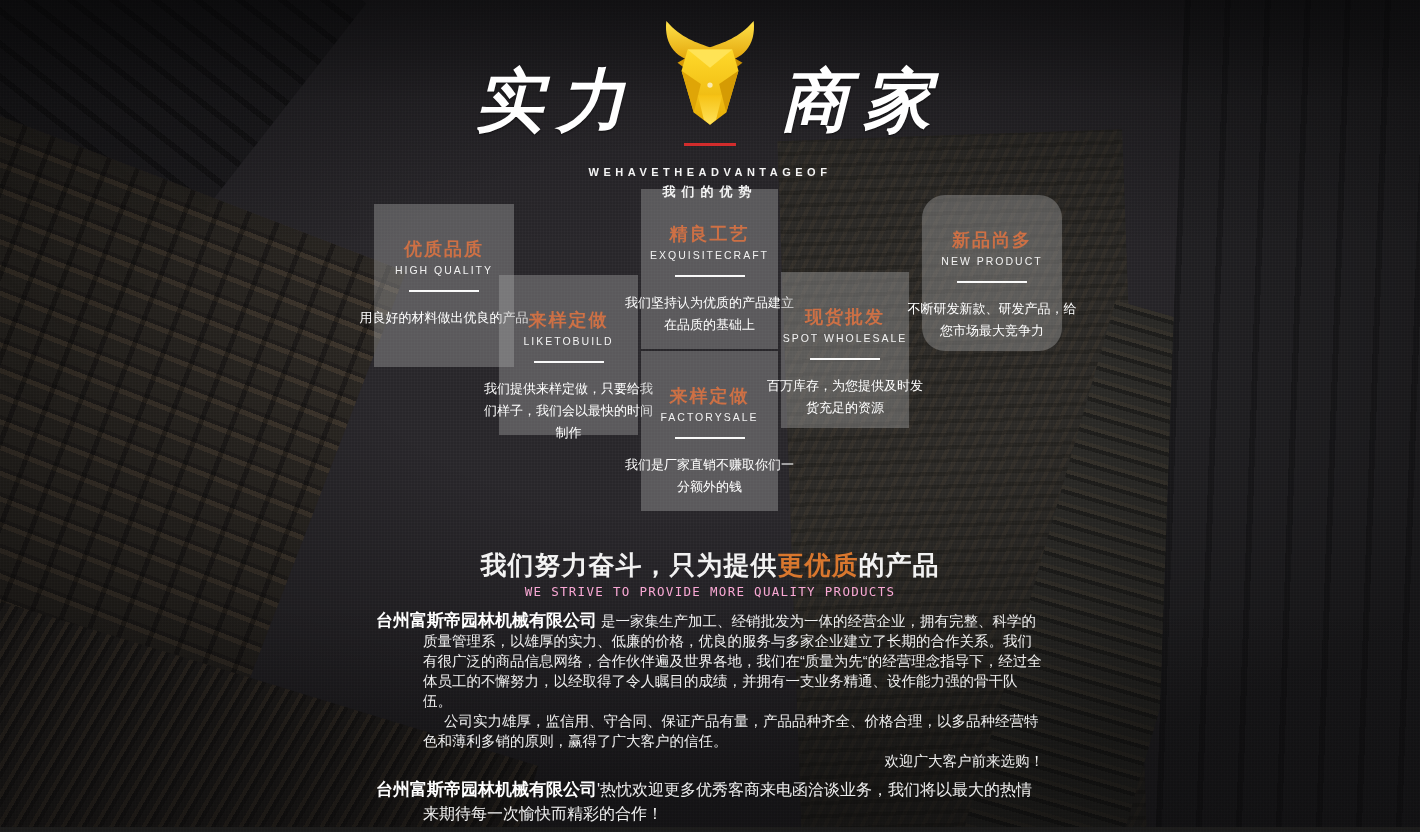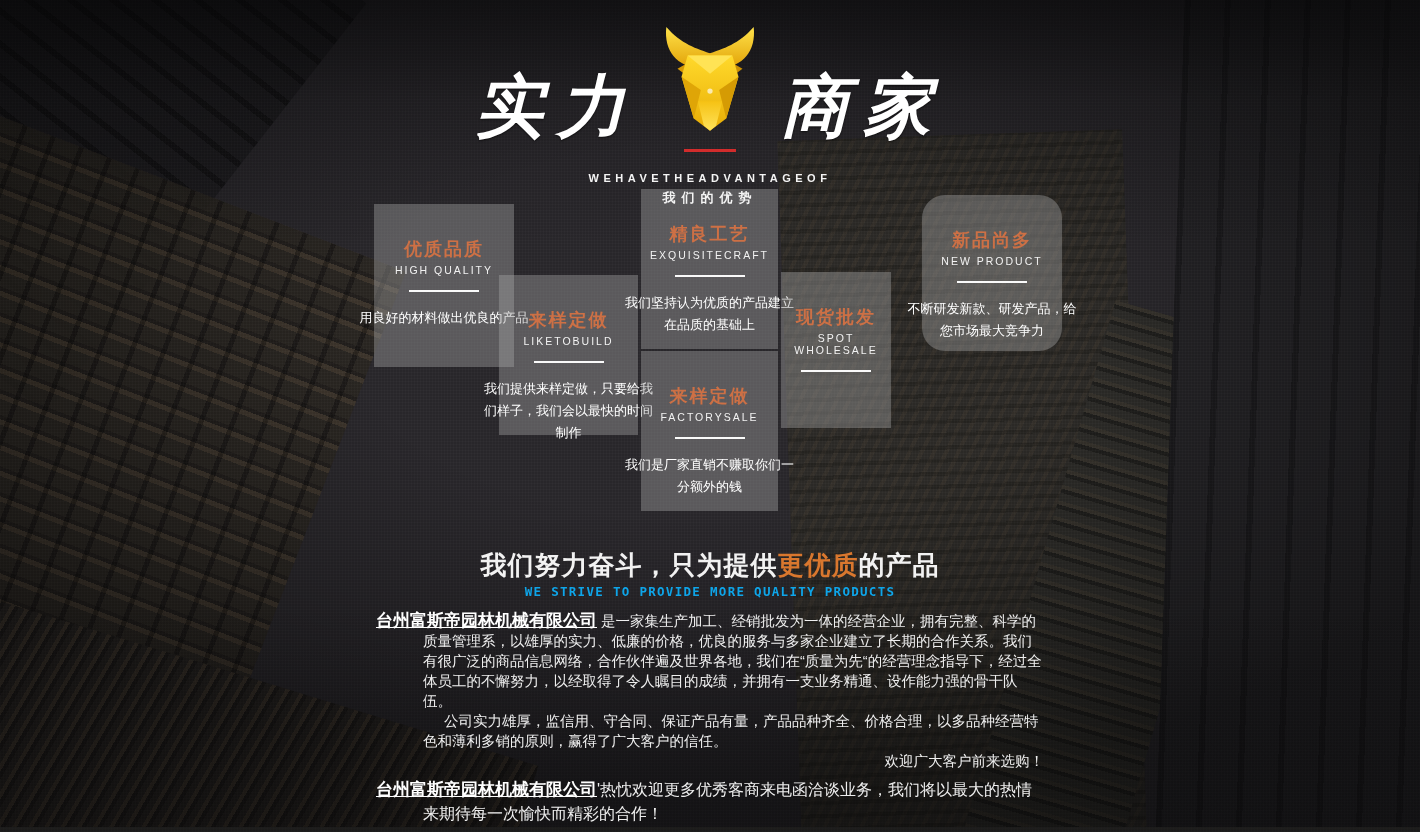--- a/index.html
+++ b/index.html
@@ -37,54 +37,54 @@
   #texture{position:absolute;inset:0;
     background-image:
       repeating-linear-gradient(0deg, rgba(255,255,255,.018) 0 1px, transparent 1px 3px),
       repeating-linear-gradient(90deg, rgba(255,255,255,.018) 0 1px, transparent 1px 3px);}
   #vignette{position:absolute;inset:0;
     background:
       linear-gradient(180deg, rgba(5,5,6,.55) 0%, rgba(5,5,6,.15) 12%, rgba(5,5,6,0) 30%, rgba(5,5,6,0) 72%, rgba(5,5,6,.25) 100%),
       radial-gradient(ellipse 62% 55% at 50% 40%, rgba(0,0,0,0) 40%, rgba(0,0,0,.40) 100%);}
   
   #header{position:absolute;top:0;left:0;right:0;text-align:center;z-index:5;}
-  #logo-row{display:flex;justify-content:center;align-items:flex-end;height:134px;padding-top:12px;}
+  #logo-row{display:flex;justify-content:center;align-items:flex-end;height:134px;padding-top:6px;}
   .brand-cn{
     font-family:"DejaVu Serif", serif; font-weight:700; font-style:italic;
     font-size:68px; line-height:1; color:#ffffff; letter-spacing:14px;
     margin:0 6px 6px 6px; text-shadow:0 1px 2px rgba(0,0,0,.6);}
   #bull{width:126px;height:124px;flex:0 0 auto;margin:0 2px -2px;}
   #red-line{width:52px;height:3px;margin:3px auto 0;}
   #sub-en{margin-top:20px;font-size:11px;font-weight:700;letter-spacing:4.5px;color:#f4f4f4;}
   #sub-cn{margin-top:5px;font-size:13px;font-weight:700;letter-spacing:6px;color:#f4f4f4;}
   
   .card{position:absolute;z-index:4;background:rgba(168,168,168,.40);text-align:center;color:#fff;}
   .card h3{margin:33px 0 0;font-size:18px;font-weight:700;letter-spacing:2px;}
   .card .sub{margin-top:3px;font-size:10.5px;font-weight:400;letter-spacing:2px;color:#f2f2f2;}
   .card .divider{width:70px;height:2px;background:#fafafa;margin:14px auto 0;}
   .card p{margin:15px -18px 0;font-size:13px;line-height:1.7;color:#ffffff;}
   #card-0{left:374px;top:204px;width:140px;height:163px;}
   #card-1{left:499px;top:275px;width:139px;height:160px;}
   #card-2{left:641px;top:189px;width:137px;height:160px;}
   #card-3{left:641px;top:351px;width:137px;height:160px;}
-  #card-4{left:781px;top:272px;width:110px;height:156px;}
+  #card-4{left:781px;top:272px;width:128px;height:156px;}
   #card-5{left:922px;top:195px;width:140px;height:156px;border-radius:23px;}
   
   #slogan{position:absolute;top:548px;left:0;right:0;text-align:center;z-index:5;
     font-size:26px;letter-spacing:1px;color:#f2f2f2;font-weight:700;}
   #slogan-en{position:absolute;top:584px;left:0;right:0;text-align:center;z-index:5;
-    font-size:12.5px;letter-spacing:1.3px;color:#0ea5e9;font-weight:700;
+    font-size:12.5px;letter-spacing:1.3px;color:#f9a8d4;font-weight:400;
     font-family:"DejaVu Sans Mono", monospace;}
   
   #about{position:absolute;top:611px;left:50%;transform:translateX(-50%);
     width:668px;z-index:5;color:#efefef;font-size:14.5px;line-height:20px;}
   #about p{margin:0;padding-left:47px;}
   .hang{text-indent:-47px;}
   .ind{text-indent:21px;}
-  #about .company{font-size:17px;font-weight:700;color:#ffffff;text-decoration:underline;}
+  #about .company{font-size:17px;font-weight:700;color:#ffffff;}
   #p3{margin-bottom:7px !important;text-align:right;}
   #p4{font-size:16px;line-height:24px;margin-top:5px !important;}
 </style>
 </head>
 <body>
 
 <div id="stage">
 
   <div>
     <div class="tower" id="t-left2"></div>
@@ -155,20 +155,21 @@
   <div class="card" id="card-3">
     <h3 style="color:#cd7045">来样定做</h3>
     <div class="sub">FACTORYSALE</div>
     <div class="divider"></div>
     <p>我们是厂家直销不赚取你们一分额外的钱</p>
   </div>
   <div class="card" id="card-4">
     <h3 style="color:#cd7045">现货批发</h3>
     <div class="sub">SPOT WHOLESALE</div>
     <div class="divider"></div>
+    <p>百万库存，为您提供及时发货充足的资源</p>
   </div>
   <div class="card" id="card-5">
     <h3 style="color:#cd7045">新品尚多</h3>
     <div class="sub">NEW PRODUCT</div>
     <div class="divider"></div>
     <p>不断研发新款、研发产品，给您市场最大竞争力</p>
   </div>
 
   <div id="slogan"><span>我们努力奋斗，只为提供</span><span style="color:#d9772e">更优质</span><span>的产品</span></div>
   <div id="slogan-en">WE STRIVE TO PROVIDE MORE QUALITY PRODUCTS</div>

